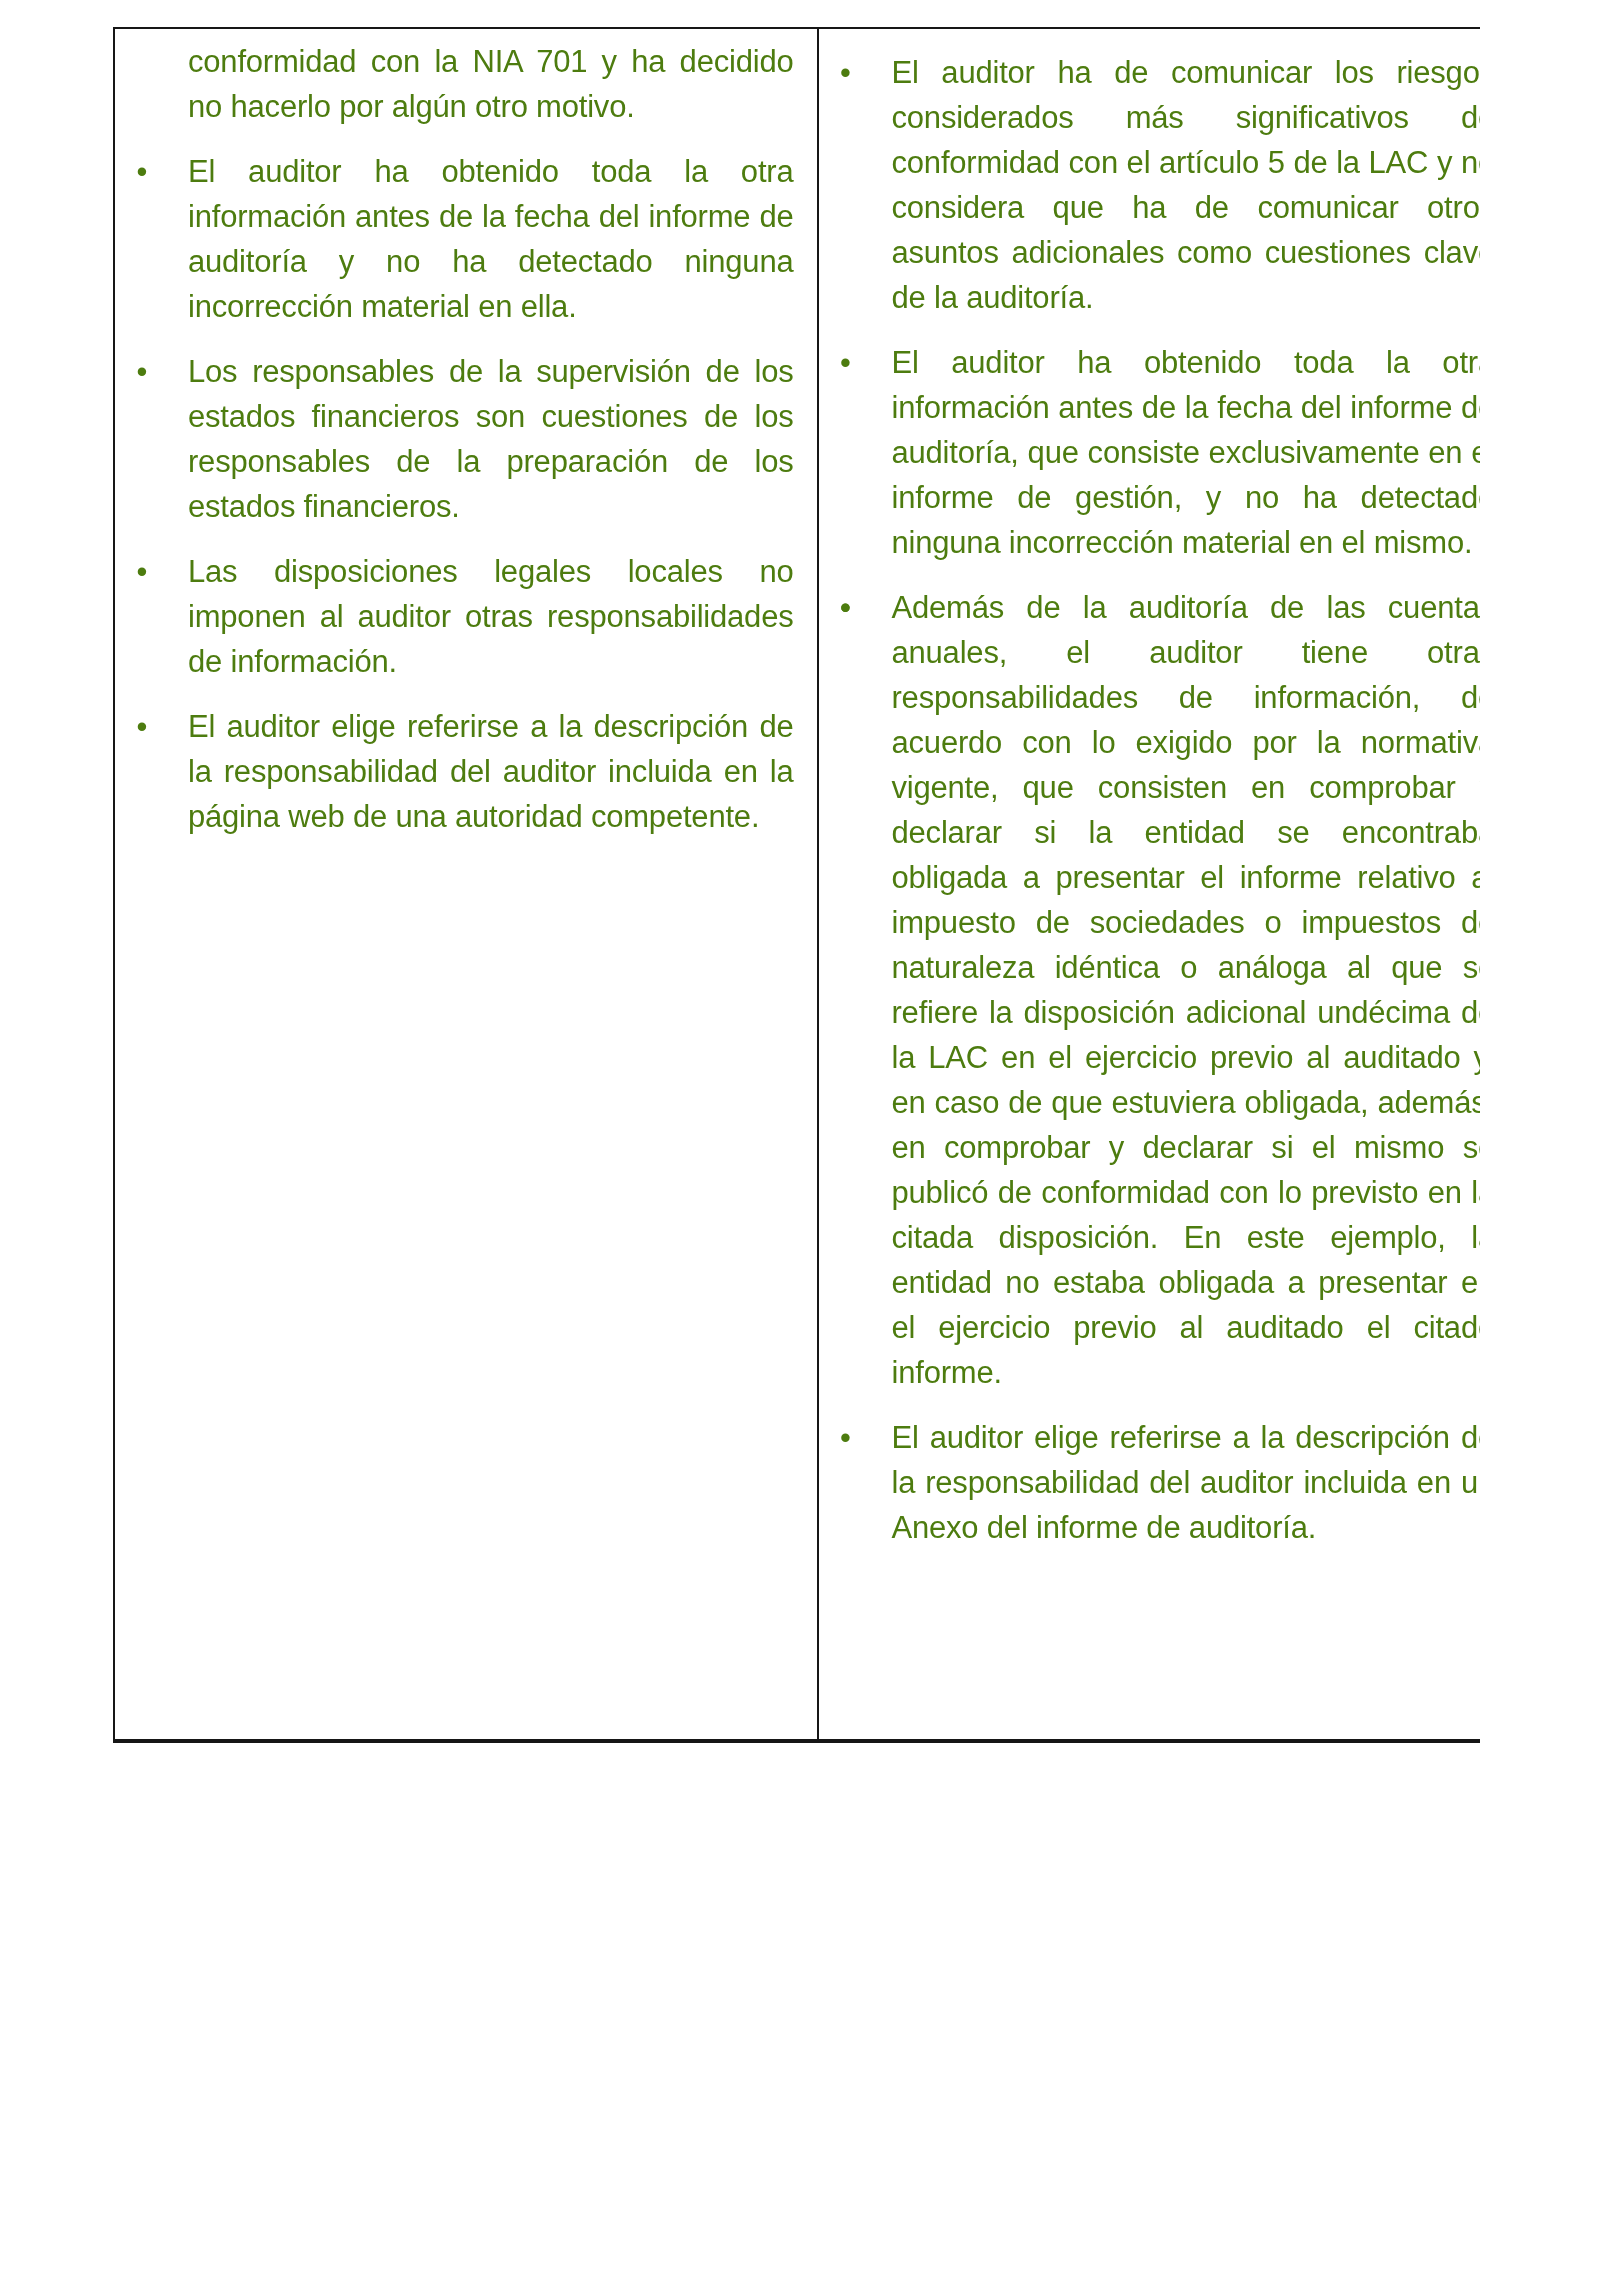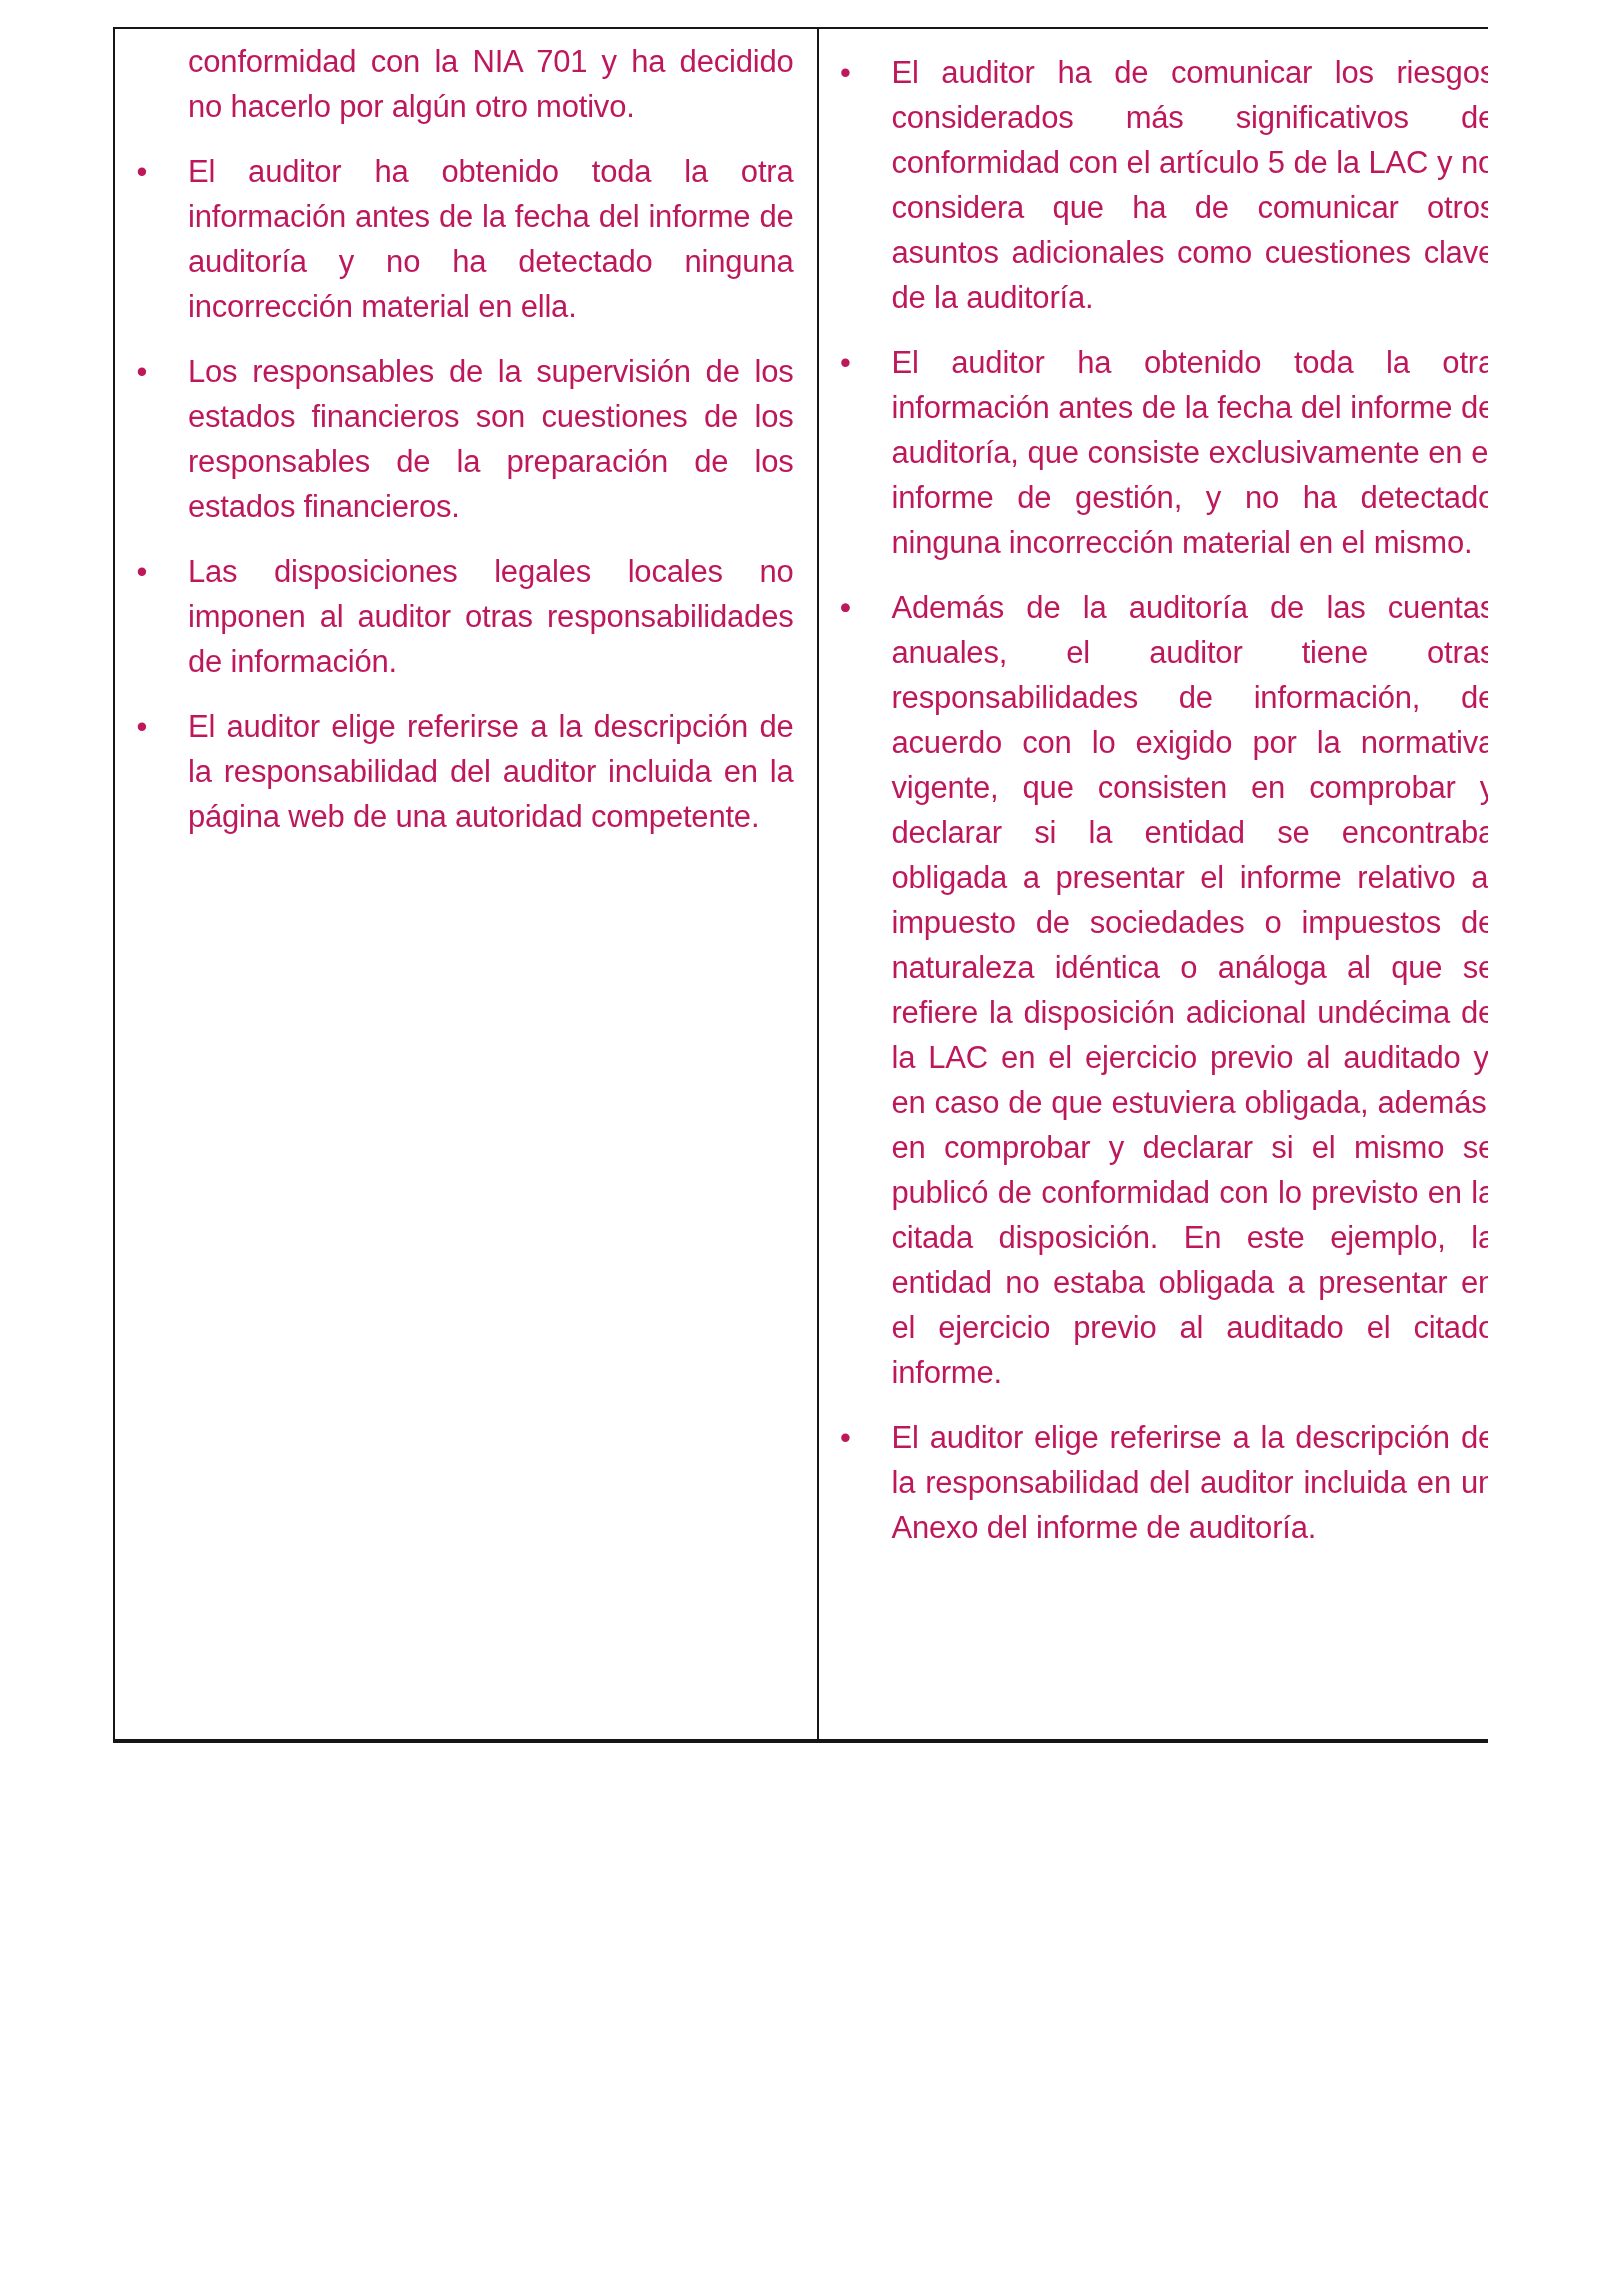--- a/index.html
+++ b/index.html
@@ -7,22 +7,21 @@
     padding: 0;
     background: #ffffff;
   }
   .page {
     position: relative;
     width: 1480px;
     height: 2295px;
     background: #ffffff;
     overflow: hidden;
     font-family: "Liberation Sans", sans-serif;
-    color: #be185d;
-    padding-left: 8px;
+    color: #4d7c0f;
   }
   .audit-table {
     position: absolute;
     left: 113px;
     top: 26.5px;
     width: 1407px;
     min-height: 1716px;
     box-sizing: border-box;
     border: 2.5px solid #161616;
     border-bottom-width: 4.1px;

